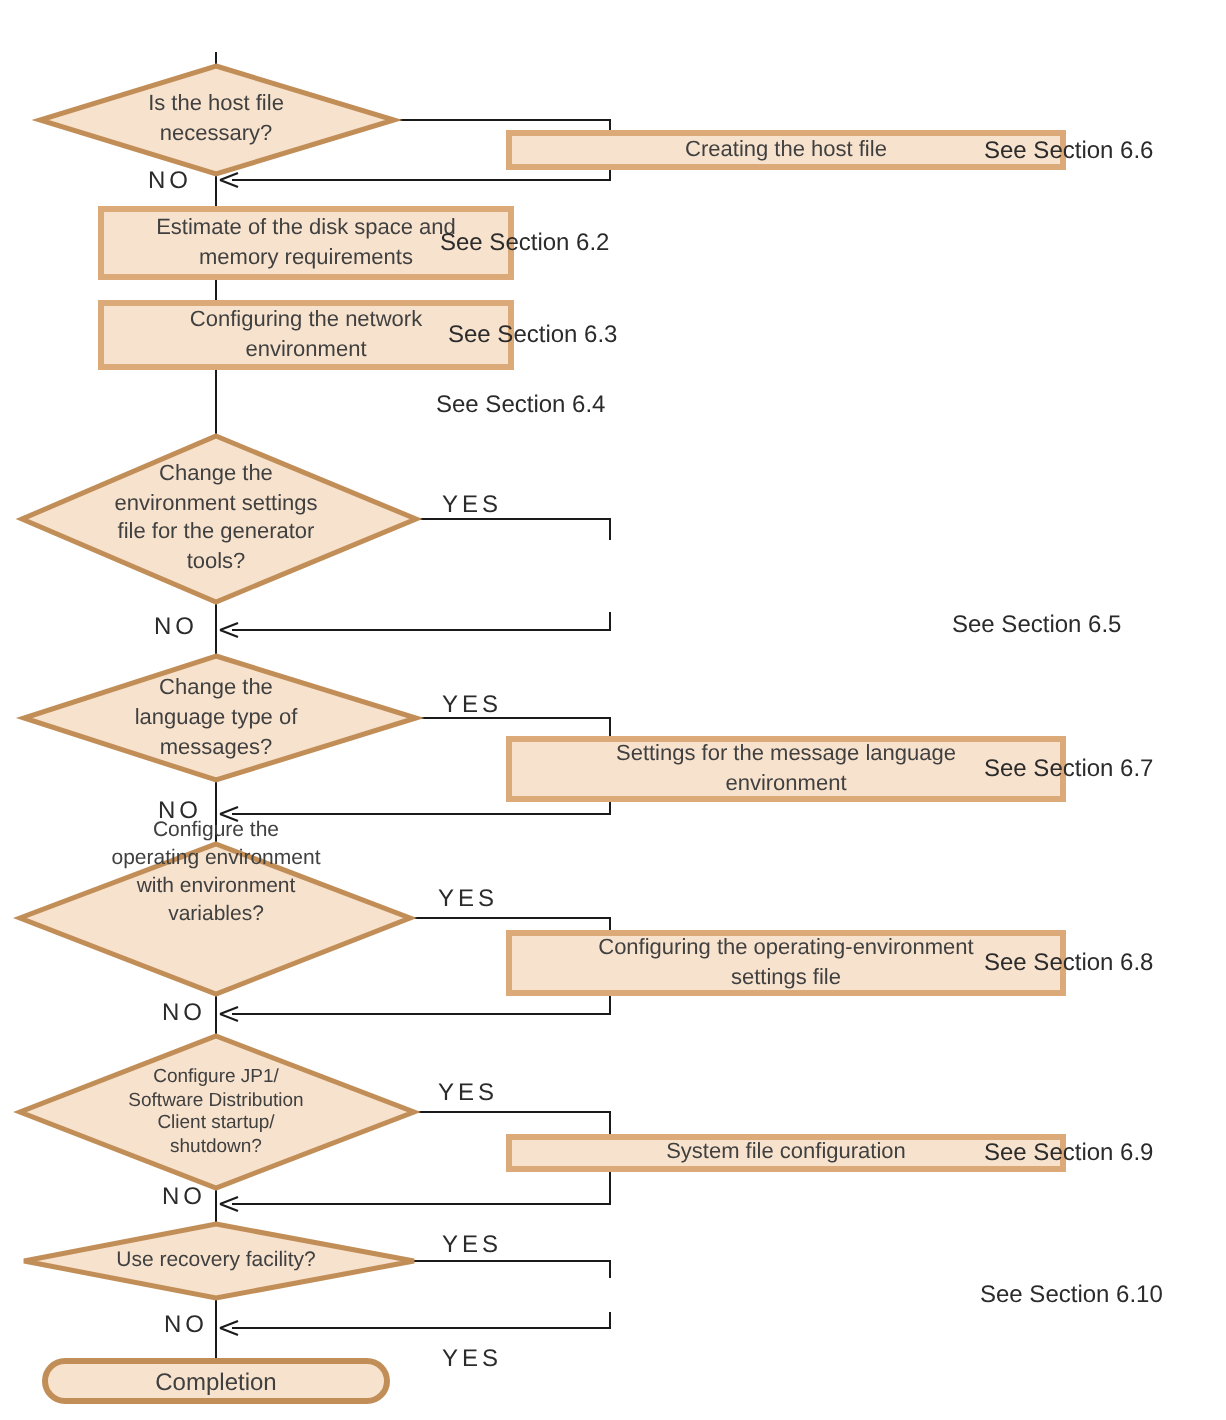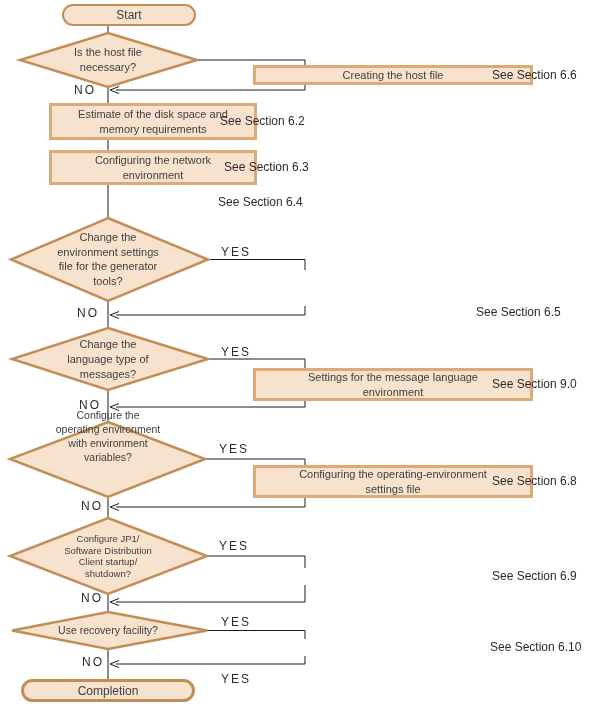--- a/index.html
+++ b/index.html
@@ -71,21 +71,20 @@
       M119,660.5 L110,664 M119,667.5 L110,664"></path>
 
     <polygon class="diamond" points="108,33 197,60 108,87 20,60"></polygon>
     <polygon class="diamond" points="108,218 208,259.5 108,301 11,259.5"></polygon>
     <polygon class="diamond" points="108,328 208,359 108,390 12,359"></polygon>
     <polygon class="diamond" points="108,422 205,459 108,497 10,459"></polygon>
     <polygon class="diamond" points="108,518 207,556 108,594 10,556"></polygon>
     <polygon class="diamond" points="108,612 207,630.5 108,649 12,630.5"></polygon>
   </svg>
 
-  <div class="terminal" style="left:62px;top:4px;width:134px;height:22px;">Start</div>
   <div class="terminal" style="left:21px;top:679px;width:174px;height:23px;border-width:3px;">Completion</div>
 
   <div class="dtext" style="left:38px;top:45px;width:140px;">Is the host file
 necessary?</div>
   <div class="dtext" style="left:33px;top:230px;width:150px;line-height:14.5px;">Change the
 environment settings
 file for the generator
 tools?</div>
   <div class="dtext" style="left:33px;top:337px;width:150px;">Change the
 language type of
@@ -103,27 +102,28 @@
   <div class="pbox" style="left:3px;top:103px;width:208px;height:37px;">Estimate of the disk space and
 memory requirements</div>
   <div class="pbox" style="left:3px;top:150px;width:208px;height:35px;">Configuring the network
 environment</div>
 
   <div class="pbox" style="left:207px;top:65px;width:280px;height:20px;">Creating the host file</div>
   <div class="pbox" style="left:207px;top:368px;width:280px;height:33px;">Settings for the message language
 environment</div>
   <div class="pbox" style="left:207px;top:465px;width:280px;height:33px;">Configuring the operating-environment
 settings file</div>
+  <div class="pbox" style="left:207px;top:567px;width:280px;height:19px;">System file configuration</div>
 
   <div class="sec" style="left:492px;top:68px;">See Section 6.6</div>
   <div class="sec" style="left:220px;top:114px;">See Section 6.2</div>
   <div class="sec" style="left:224px;top:160px;">See Section 6.3</div>
   <div class="sec" style="left:218px;top:195px;text-align:right;">See Section 6.4</div>
   <div class="sec" style="left:476px;top:281px;margin-top:24px;">See Section 6.5</div>
-  <div class="sec" style="left:492px;top:377px;">See Section 9.0</div>
+  <div class="sec" style="left:492px;top:377px;">See Section 6.7</div>
   <div class="sec" style="left:492px;top:474px;">See Section 6.8</div>
   <div class="sec" style="left:492px;top:569px;">See Section 6.9</div>
   <div class="sec" style="left:490px;top:640px;">See Section 6.10</div>
 
   <div class="lbl" style="left:74px;top:83px;">NO</div>
   <div class="lbl" style="left:77px;top:306px;">NO</div>
   <div class="lbl" style="left:79px;top:398px;">NO</div>
   <div class="lbl" style="left:81px;top:499px;">NO</div>
   <div class="lbl" style="left:81px;top:591px;">NO</div>
   <div class="lbl" style="left:82px;top:655px;">NO</div>

